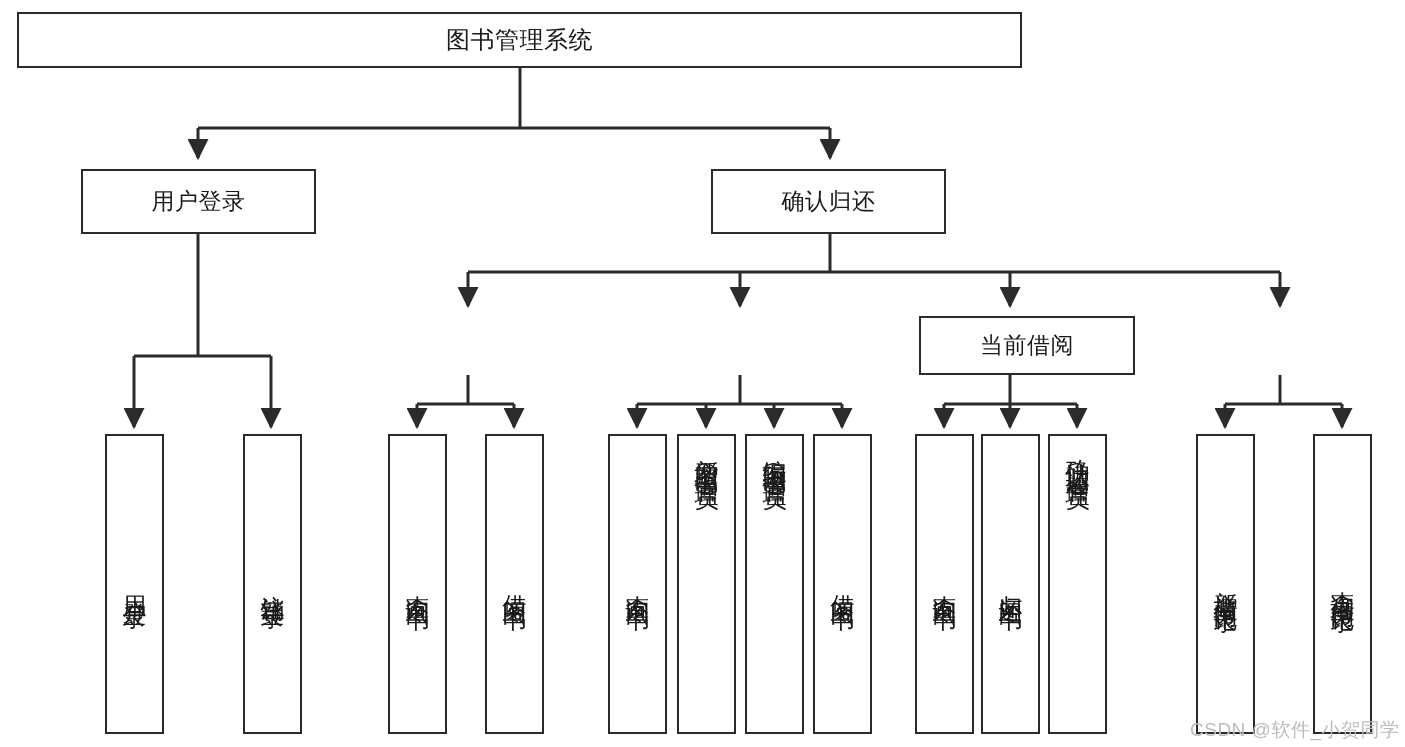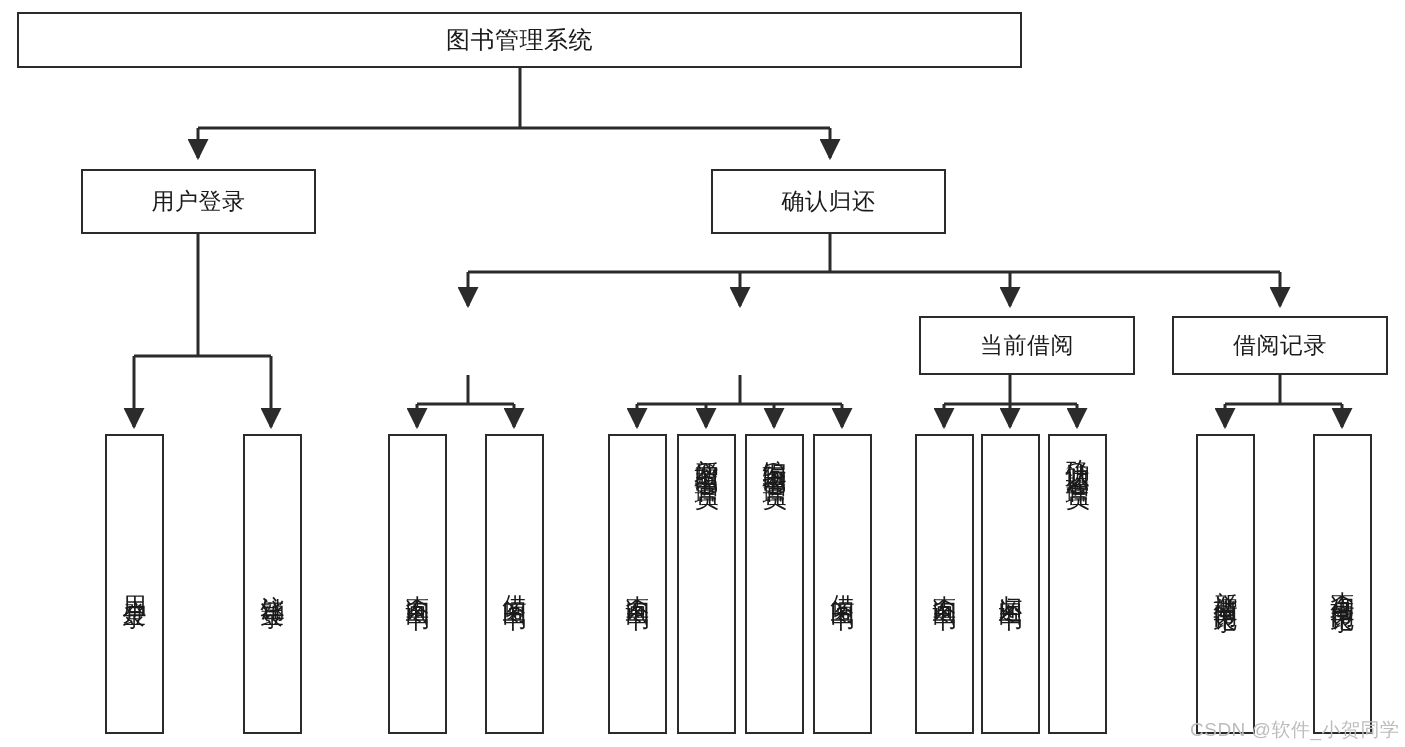--- a/index.html
+++ b/index.html
@@ -138,23 +138,20 @@
   <div class="node horiz" style="left:81px; top:169px; width:235px; height:65px;">
     <span class="label">用户登录</span>
   </div>
   <div class="node horiz" style="left:711px; top:169px; width:235px; height:65px;">
     <span class="label">确认归还</span>
   </div>
 
   <div class="node horiz" style="left:902px; top:316px; width:216px; height:59px;margin-left:17px;">
     <span class="label">当前借阅</span>
   </div>
-  <div class="node horiz" style="left:1172px; top:316px; width:216px; height:59px;">
-    <span class="label">借阅记录</span>
-  </div>
 
   <div class="node vert centered" style="left:105px; top:434px; width:59px; height:300px;">
     <span class="label">用户登录</span>
   </div>
   <div class="node vert centered" style="left:243px; top:434px; width:59px; height:300px;">
     <span class="label">注销登录</span>
   </div>
 
   <div class="node vert centered" style="left:388px; top:434px; width:59px; height:300px;">
     <span class="label">查询图书</span>

